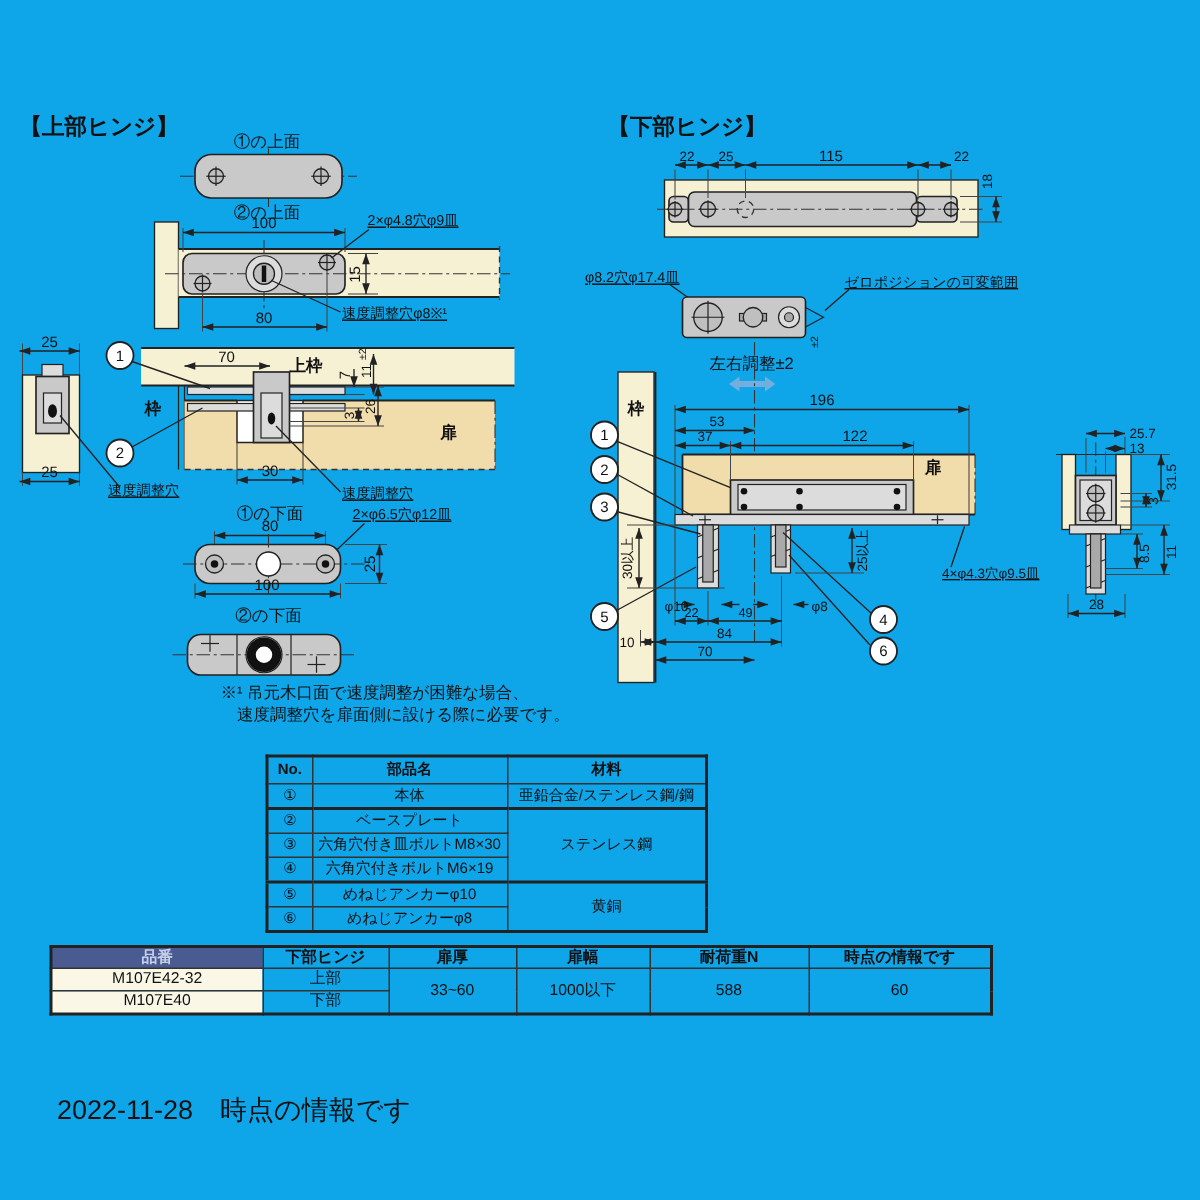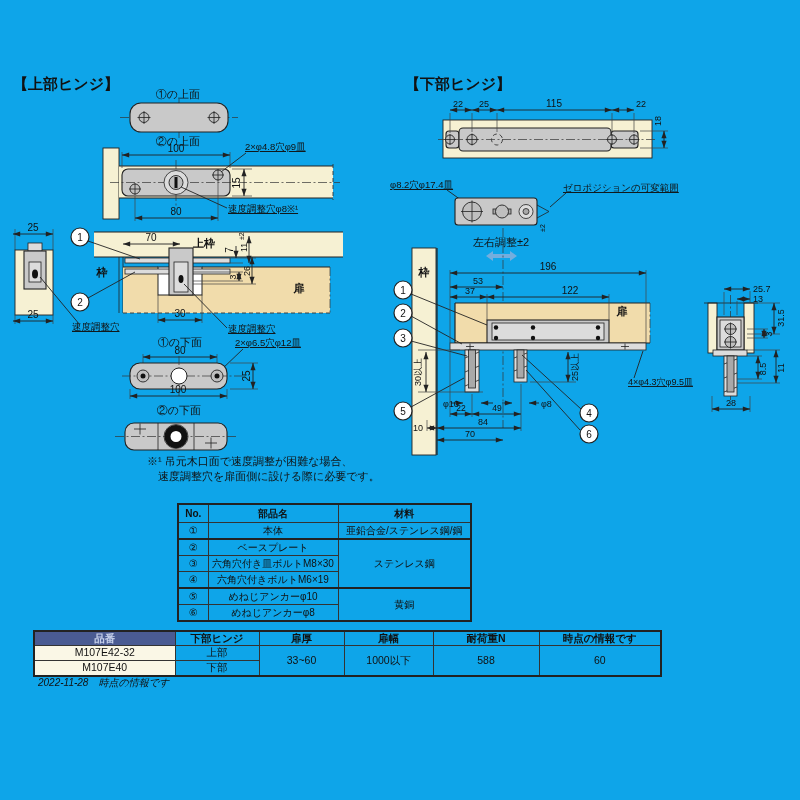--- a/index.html
+++ b/index.html
@@ -40,21 +40,21 @@
   .parts-table th{height:17px;font-weight:bold;}
   .parts-table td{height:15px;}
   .parts-table tr.grp td{border-top:2px solid #222;}
   .product-table{position:absolute;left:33px;top:630px;width:627px;font-size:10.5px;
                  border:2px solid #222;text-align:center;padding-left:14px;}
   .product-table th,.product-table td{border:1px solid #333;padding:0 1px;line-height:1.1;}
   .product-table th{height:13px;font-weight:bold;}
   .product-table td{height:14px;}
   .code-h{background:#4a5b92;color:#c6d0ea;}
   .code{background:#faf7e6;}
-  .footer{position:absolute;left:38px;top:676px;font-size:10px;color:#111;font-style:italic;}
+  .footer{position:absolute;left:38px;top:728px;font-size:18px;color:#111;}
 </style>
 </head>
 <body>
 
 <div class="canvas">
 
 <svg width="800" height="630" viewBox="0 0 800 630">
   <defs>
     <marker id="ar" markerWidth="8" markerHeight="8" viewBox="0 0 10 10" refX="9.5" refY="5" orient="auto-start-reverse" markerUnits="userSpaceOnUse">
       <path d="M0.5 1.8 L9.5 5 L0.5 8.2 Z" fill="#222"></path>

